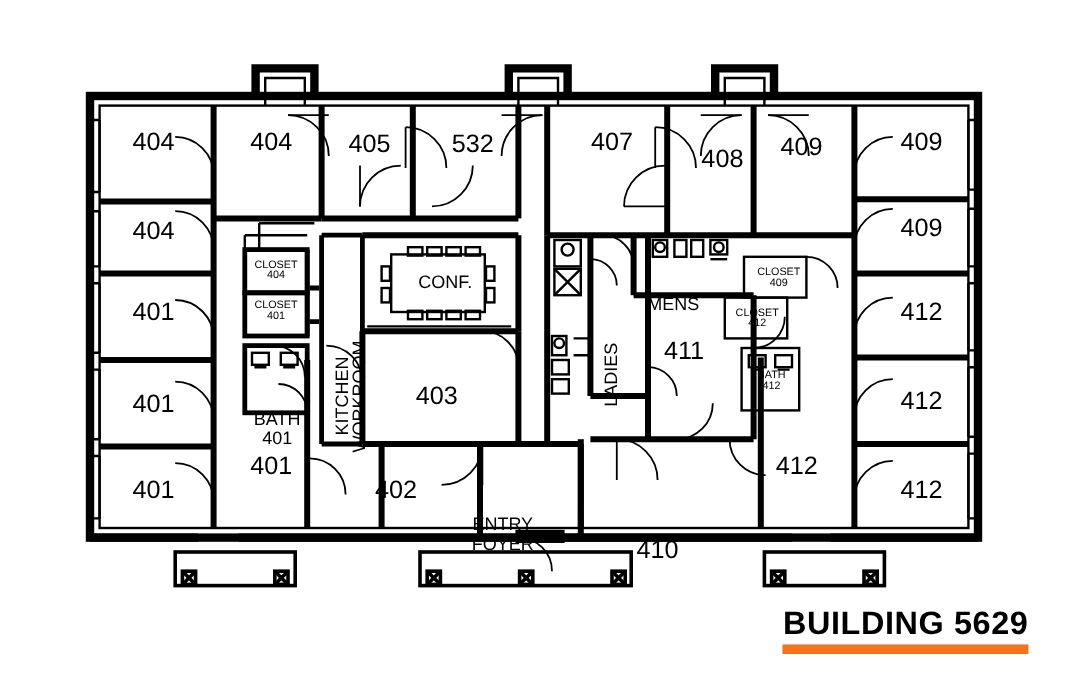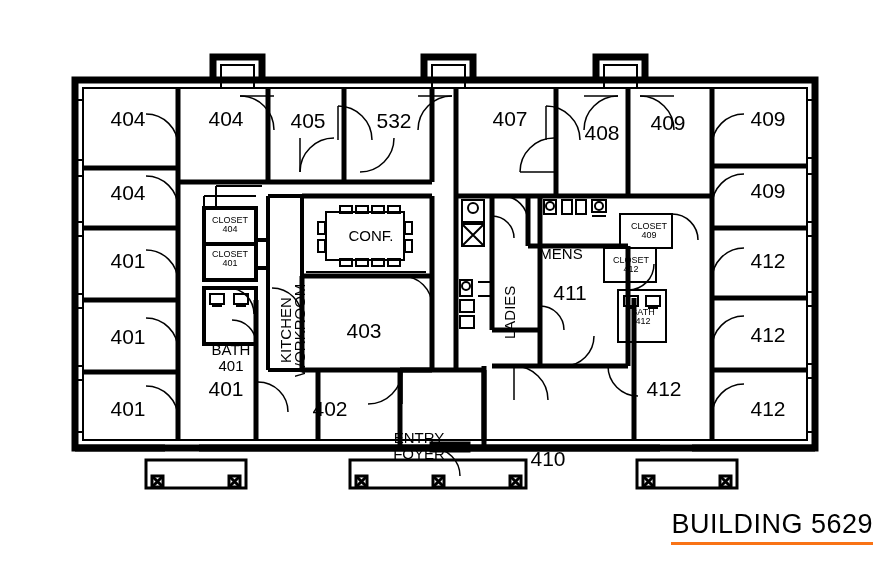--- a/index.html
+++ b/index.html
@@ -4,21 +4,21 @@
 <style>
   html,body{margin:0;padding:0;background:#ffffff;}
   body{width:889px;height:563px;position:relative;font-family:"Liberation Sans",sans-serif;color:#000;}
   #plan{position:absolute;left:0;top:0;width:889px;height:563px;}
   .lbl{position:absolute;font-weight:normal;text-align:center;line-height:1.05;white-space:pre-line;}
   .big{font-size:21px;}
   .mid{font-size:15px;}
   .sml{font-size:15px;margin-top:32px;}
   .tiny{font-size:9px;}
   .vert{writing-mode:vertical-rl;transform:rotate(180deg);}
-  .title{position:absolute;right:16px;bottom:18px;font-size:27px;font-weight:normal;letter-spacing:.5px;border-bottom:3px solid #f97316;padding-bottom:2px;}
+  .title{position:absolute;right:32px;bottom:18px;font-size:27px;font-weight:bold;letter-spacing:.5px;border-bottom:8px solid #f97316;padding-bottom:2px;}
 </style>
 </head>
 <body>
 
 <svg id="plan" viewBox="0 0 889 563">
   <g fill="none" stroke="#000">
 
     <rect x="75" y="80" width="740" height="368" stroke-width="7"></rect>
     <rect x="83" y="88" width="724" height="352" stroke-width="2"></rect>
 

